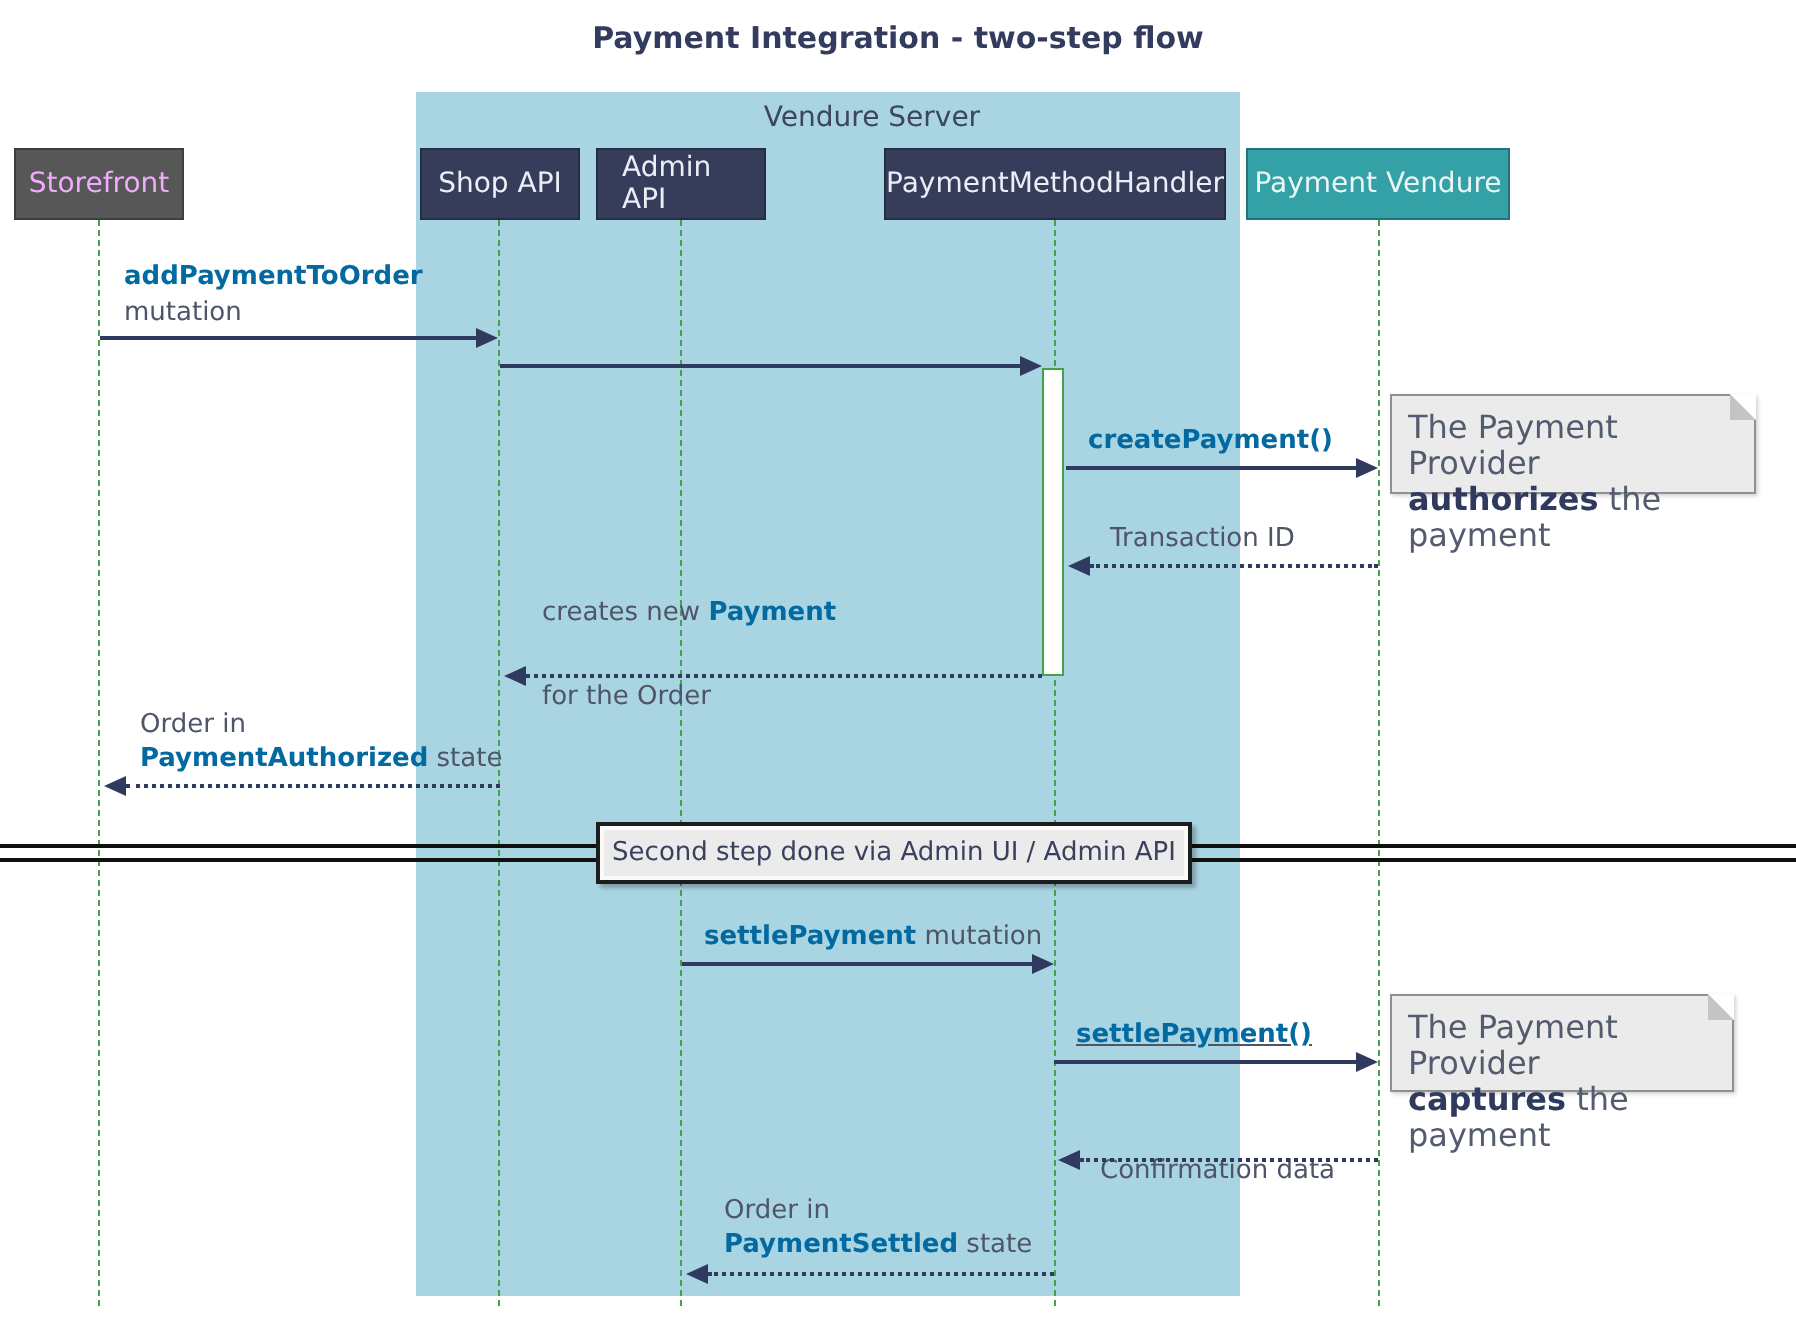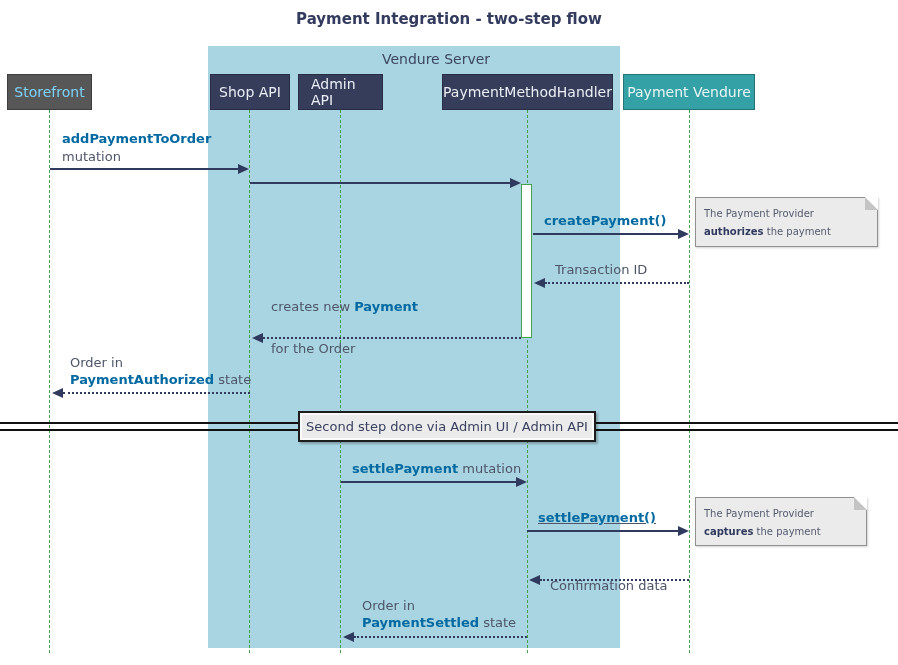--- a/index.html
+++ b/index.html
@@ -22,21 +22,21 @@
     font-size:14px; color:#3d4560; z-index:2;
   }
   
   .participant {
     position:absolute; top:74px; height:36px; z-index:6;
     display:flex; align-items:center; justify-content:center;
     font-size:14px; color:#eceef5; box-sizing:border-box;
     border:1px solid rgba(0,0,0,0.28);
   }
   .p-navy { background:#353d5b; }
-  .p-gray { background:#575757; color:#7dd3fc; }
+  .p-gray { background:#575757; color:#f0abfc; }
   .p-teal { background:#33a1a5; color:#eaf6f6; }
   
   .lifeline {
     position:absolute; width:0; border-left:1px dashed #44a24c; z-index:2;
   }
   
   .activation {
     position:absolute; left:521px; top:184px; width:11px; height:154px;
     background:#ffffff; border:1px solid #44a24c; box-sizing:border-box; z-index:4;
   }
@@ -50,21 +50,21 @@
   
   .msg-label {
     position:absolute; font-size:13px; color:#4e5568; white-space:nowrap; z-index:5;
     line-height:16px;
   }
   .msg-label b { color:#0369a1; }
   
   .note {
     position:absolute; background:#ebebeb; border:1px solid #909090;
     box-shadow:1px 1px 2px rgba(0,0,0,0.18);
-    font-size:10px; line-height:18px; color:#535b6e;
+    font-size:16px; line-height:18px; color:#535b6e;
     padding:7px 10px 6px 8px; z-index:6; box-sizing:border-box;
   }
   .note b { color:#303a5e; }
   .note::before {
     content:""; position:absolute; top:-1px; right:-1px;
     border-style:solid; border-width:0 13px 13px 0;
     border-color:#ffffff #ffffff #c4c4c4 #c4c4c4;
   }
   
   .divider-lines {

